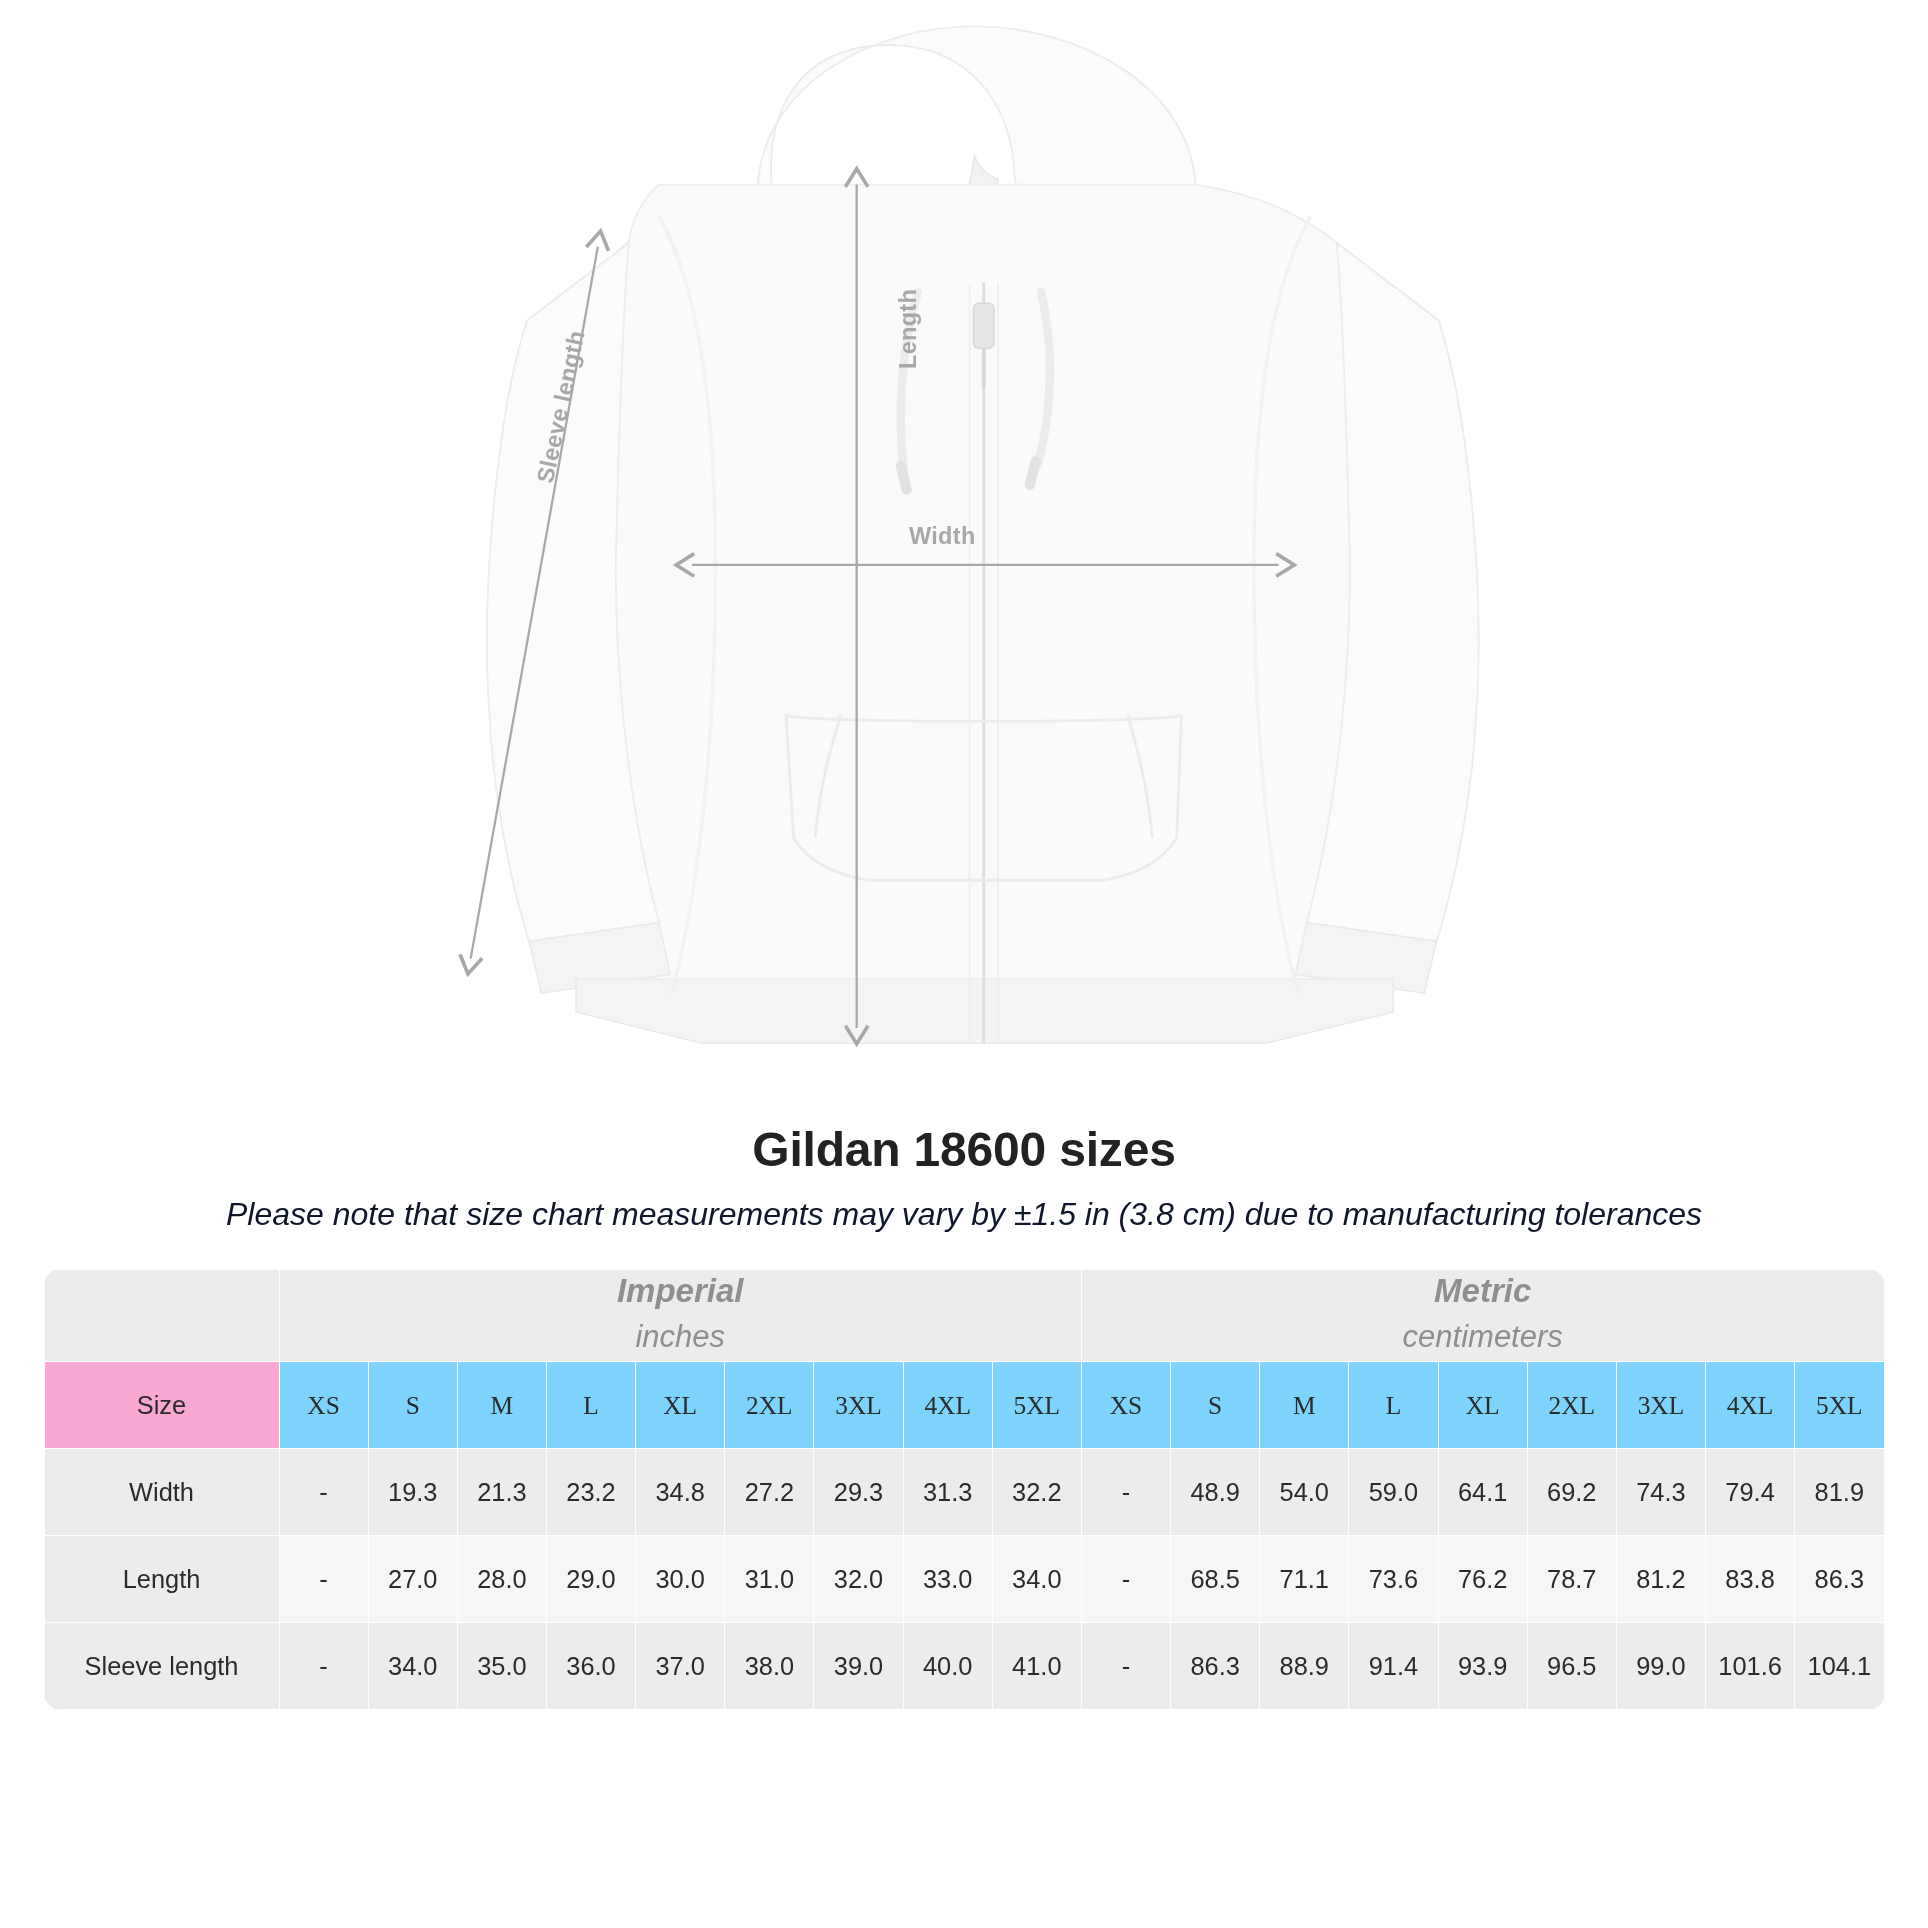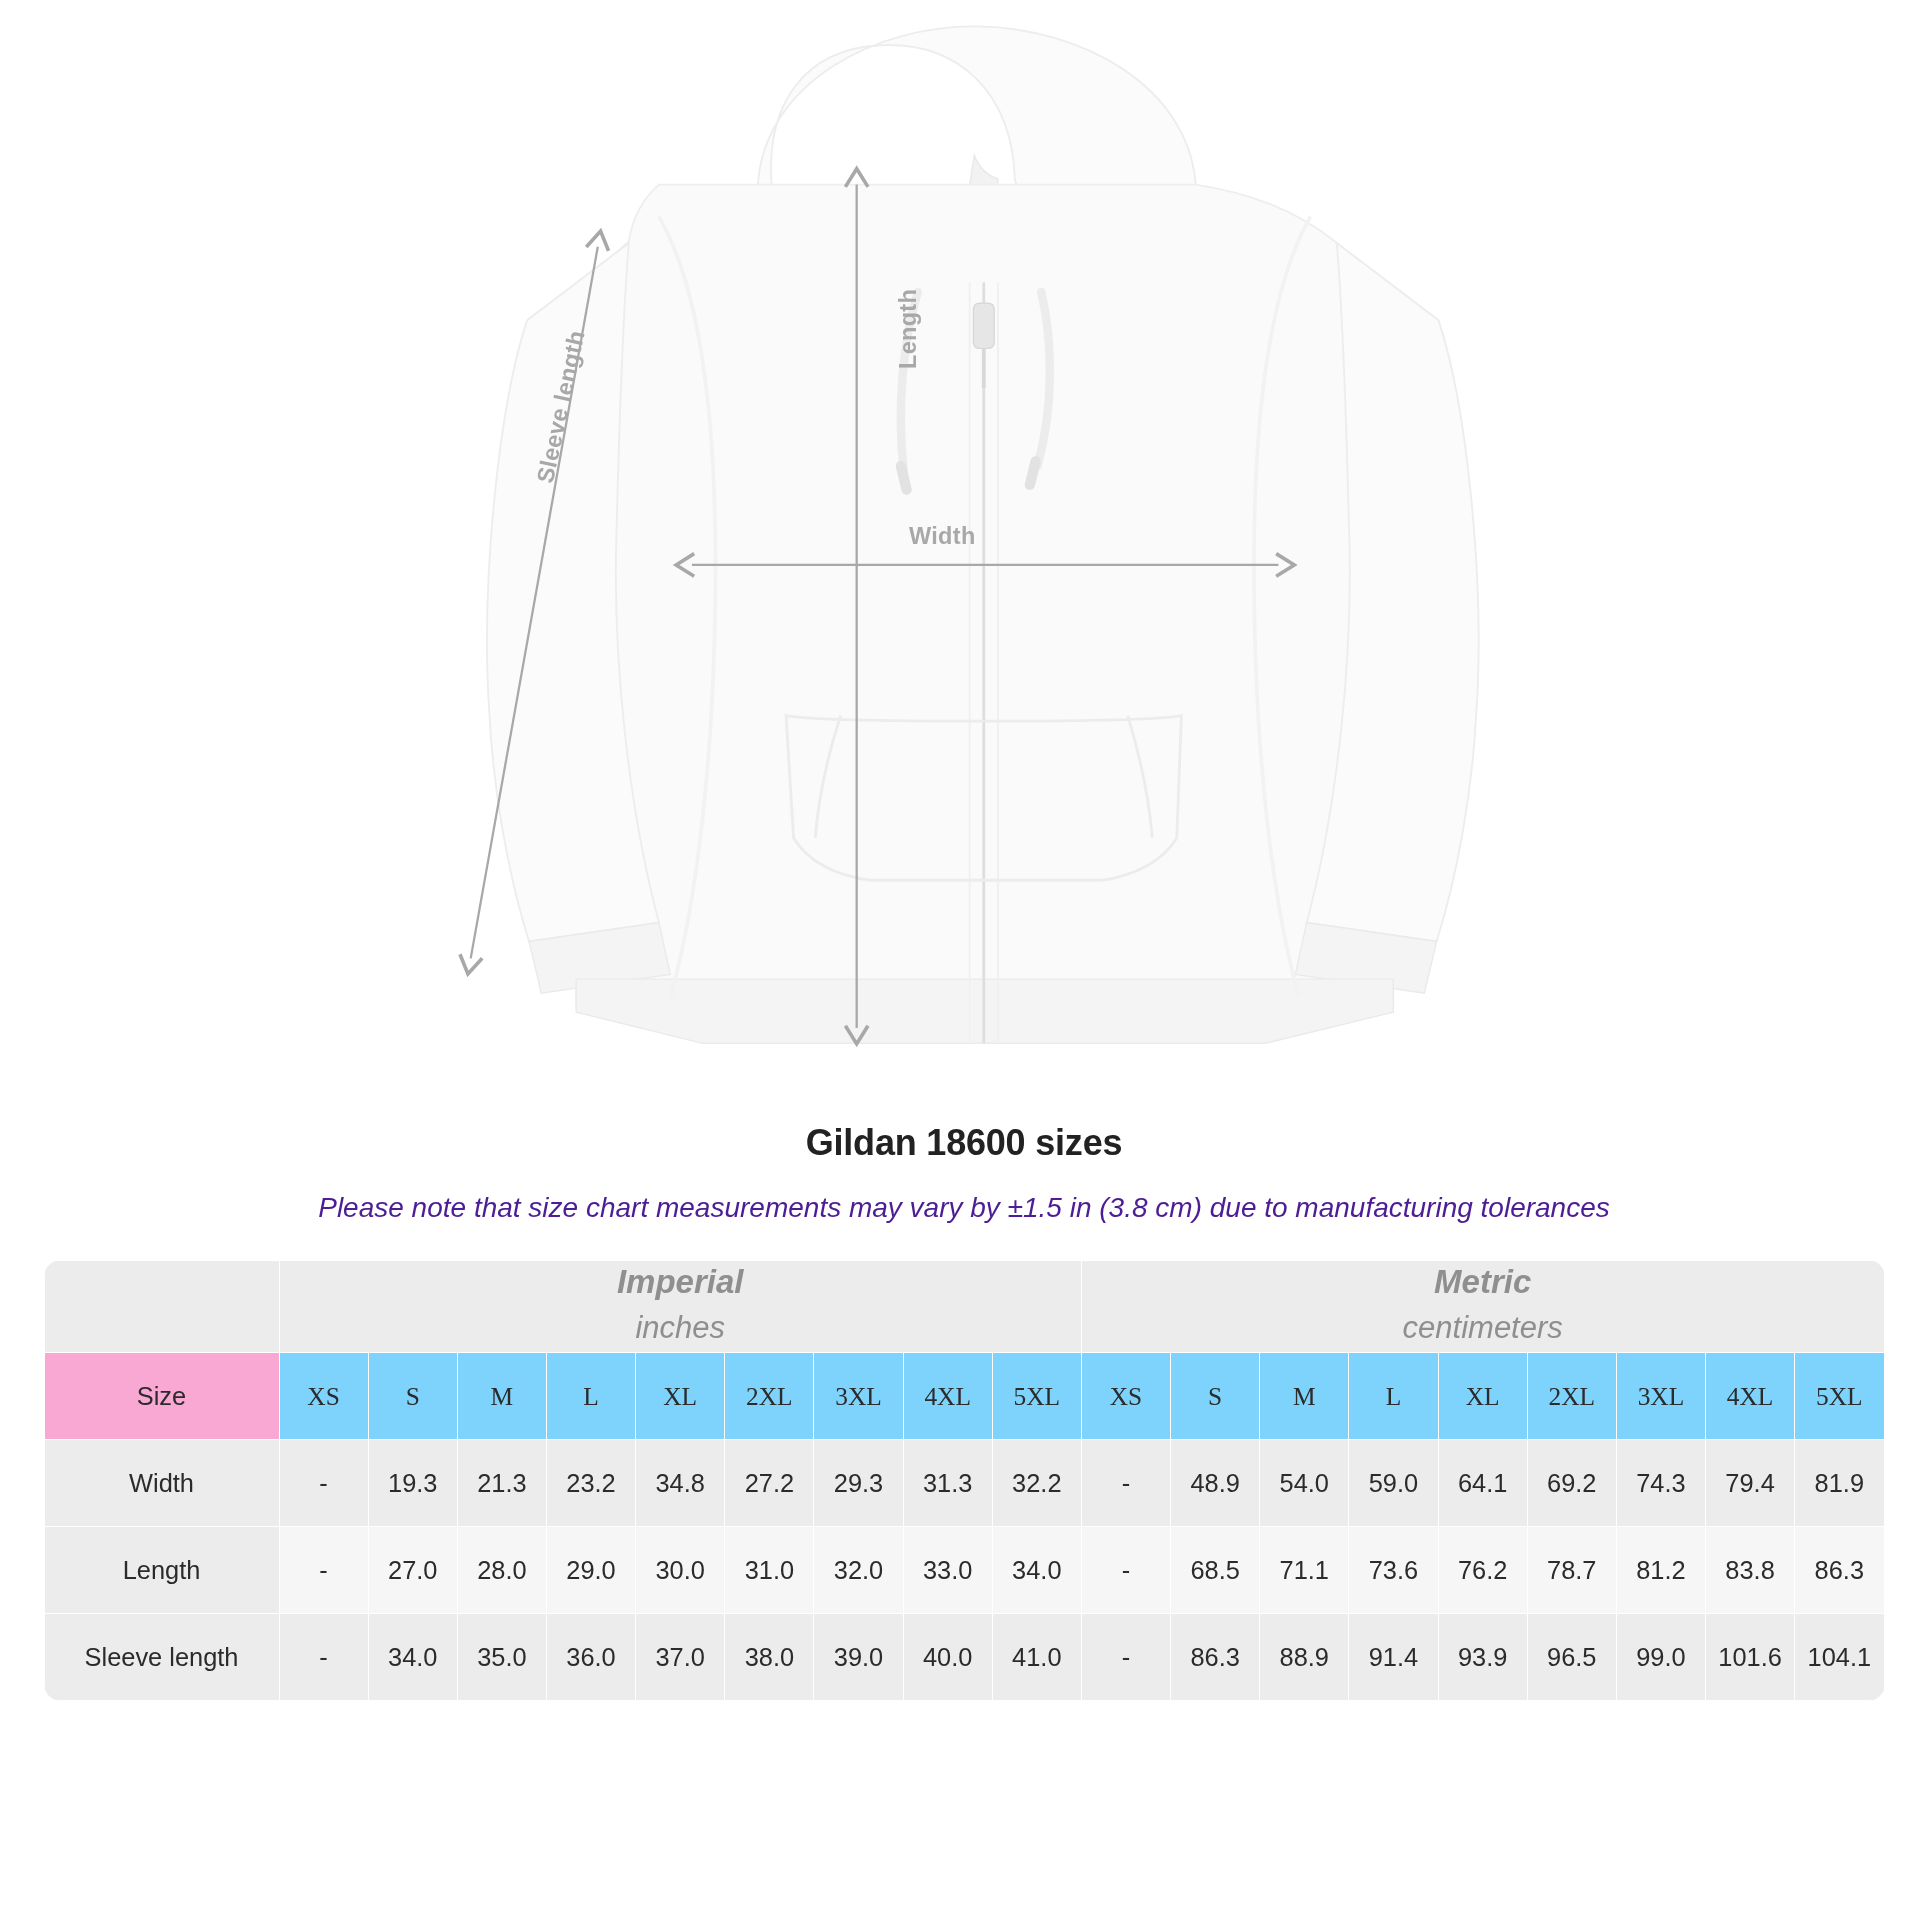--- a/index.html
+++ b/index.html
@@ -41,30 +41,30 @@
     transform: rotate(-90deg);
     transform-origin: left top;
   }
 
   
   .title-block {
     text-align: center;
     margin-top: 11.3px;
   }
   .chart-title {
-    font-size: 36px;
+    font-size: 48px;
     font-weight: bold;
     color: #222222;
     letter-spacing: -0.2px;
   }
   .chart-note {
-    font-size: 28px;
+    font-size: 32px;
     font-style: italic;
-    color: #4c1d95;
-    margin-top: 28px;
+    color: #0f172a;
+    margin-top: 19px;
   }
 
   
   .table-wrap {
     margin: 36px auto 0 auto;
     width: 1841px;
   }
   table.size-table {
     border-collapse: collapse;
     width: 100%;

